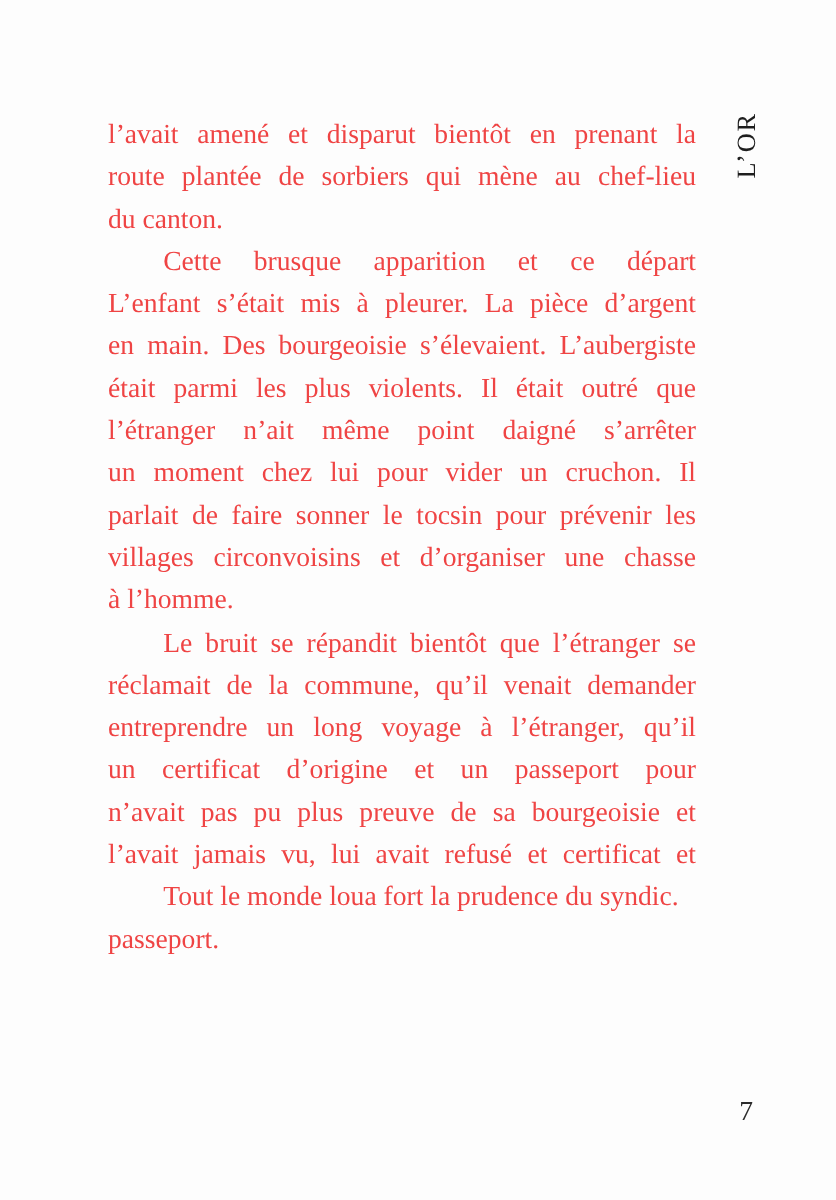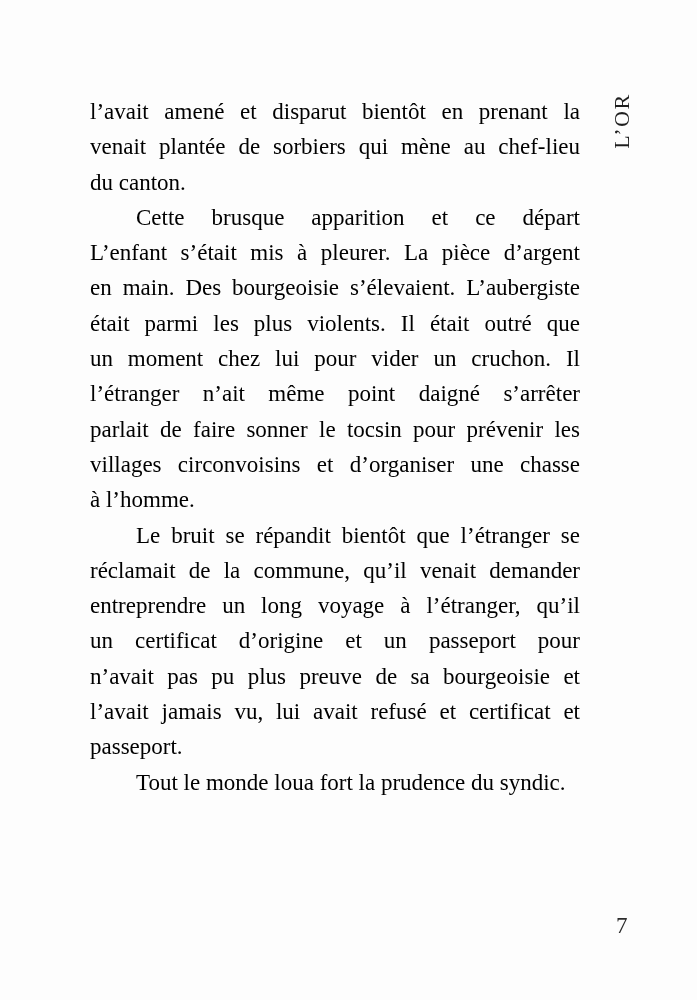--- a/index.html
+++ b/index.html
@@ -36,21 +36,21 @@
     left: 90px;
     top: 94px;
     width: 490px;
   }
   .text-line {
     font-size: 23px;
     line-height: 35.3px;
     height: 35.3px;
     text-align: justify;
     text-align-last: justify;
-    color: #000000;
+    color: #ef4444;
   }
   .text-line.para-end {
     text-align-last: left;
   }
   .text-line.indent {
     text-indent: 46px;
   }
   .page-number {
     position: absolute;
     left: 616px;
@@ -61,35 +61,35 @@
   }
 </style>
 </head>
 <body>
 
 <div class="page">
   <div class="running-header">L’OR</div>
 
   <div class="text-block">
       <div class="text-line">l’avait amené et disparut bientôt en prenant la</div>
-      <div class="text-line">venait plantée de sorbiers qui mène au chef-lieu</div>
+      <div class="text-line">route plantée de sorbiers qui mène au chef-lieu</div>
       <div class="text-line para-end">du canton.</div>
       <div class="text-line indent">Cette brusque apparition et ce départ</div>
       <div class="text-line">L’enfant s’était mis à pleurer. La pièce d’argent</div>
       <div class="text-line">en main. Des bourgeoisie s’élevaient. L’aubergiste</div>
       <div class="text-line">était parmi les plus violents. Il était outré que</div>
+      <div class="text-line">l’étranger n’ait même point daigné s’arrêter</div>
       <div class="text-line">un moment chez lui pour vider un cruchon. Il</div>
-      <div class="text-line">l’étranger n’ait même point daigné s’arrêter</div>
       <div class="text-line">parlait de faire sonner le tocsin pour prévenir les</div>
       <div class="text-line">villages circonvoisins et d’organiser une chasse</div>
       <div class="text-line para-end">à l’homme.</div>
       <div class="text-line indent">Le bruit se répandit bientôt que l’étranger se</div>
       <div class="text-line">réclamait de la commune, qu’il venait demander</div>
       <div class="text-line">entreprendre un long voyage à l’étranger, qu’il</div>
       <div class="text-line">un certificat d’origine et un passeport pour</div>
       <div class="text-line">n’avait pas pu plus preuve de sa bourgeoisie et</div>
       <div class="text-line">l’avait jamais vu, lui avait refusé et certificat et</div>
+      <div class="text-line indent para-end">Tout le monde loua fort la prudence du syndic.</div>
       <div class="text-line para-end">passeport.</div>
-      <div class="text-line indent para-end">Tout le monde loua fort la prudence du syndic.</div>
     </div>
 
   <div class="page-number">7</div>
 </div>
 
 </body></html>

